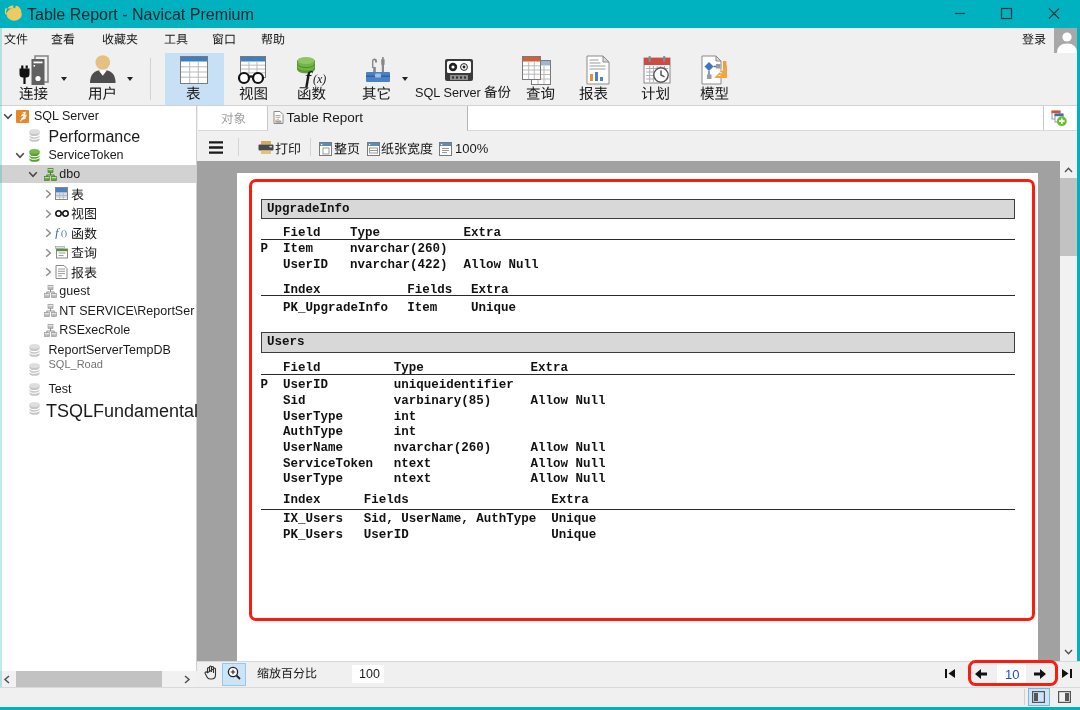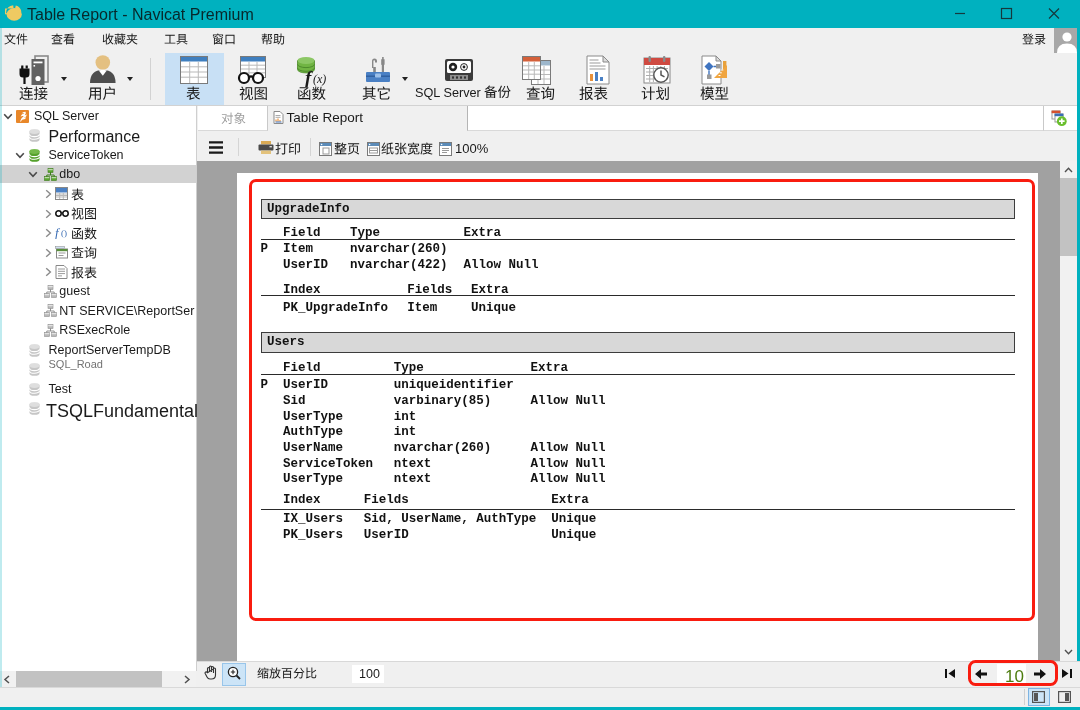--- a/index.html
+++ b/index.html
@@ -601,21 +601,21 @@
         <path transform="translate(4000,880) scale(1,-1)" d="M125 -72C148 -55 185 -39 459 50C455 68 453 102 454 126L208 50V456H456V531H208V829H129V69C129 26 105 3 88 -7C101 -22 119 -54 125 -72ZM534 835V87C534 -24 561 -54 657 -54C676 -54 791 -54 811 -54C913 -54 933 15 942 215C921 220 889 235 870 250C863 65 856 18 806 18C780 18 685 18 665 18C620 18 611 28 611 85V377C722 440 841 516 928 590L865 656C804 593 707 516 611 457V835Z"></path>
       </svg>
     </div>
 <div class="abs" style="left:352px;top:664.5px;width:32px;height:18px;background:#fff"></div>
 <div class="abs" style="left:359px;top:667px;font-size:12.5px;color:#1a1a1a">100</div>
 <svg class="abs" style="left:945px;top:669px" width="11" height="9" viewBox="0 0 11 9">
       <path d="M1 0 V9" stroke="#111" stroke-width="2"></path>
       <path d="M10 0 L3.5 4.5 L10 9 Z" fill="#111"></path>
     </svg>
 <div class="abs" style="left:997px;top:664px;width:29px;height:19px;background:#fff"></div>
-<div class="abs" style="left:1005px;top:667px;font-size:17px;color:#4d7c0f">10</div>
+<div class="abs" style="left:1005px;top:667px;font-size:13px;color:#1d4ed8">10</div>
 <svg class="abs" style="left:975px;top:669px" width="12" height="10" viewBox="0 0 12 10">
       <path d="M6 0 L0 5 L6 10 L6 6.5 H12 V3.5 H6 Z" fill="#111"></path>
     </svg>
 <svg class="abs" style="left:1034px;top:669px" width="12" height="10" viewBox="0 0 12 10">
       <path d="M6 0 L12 5 L6 10 L6 6.5 H0 V3.5 H6 Z" fill="#111"></path>
     </svg>
 <svg class="abs" style="left:1061px;top:669px" width="11" height="9" viewBox="0 0 11 9">
       <path d="M10 0 V9" stroke="#111" stroke-width="2"></path>
       <path d="M1 0 L7.5 4.5 L1 9 Z" fill="#111"></path>
     </svg>

